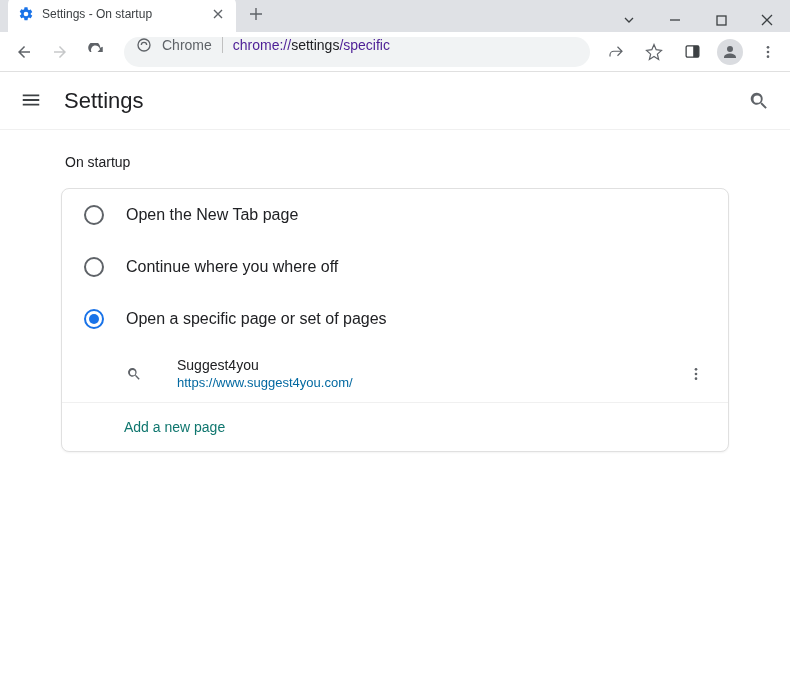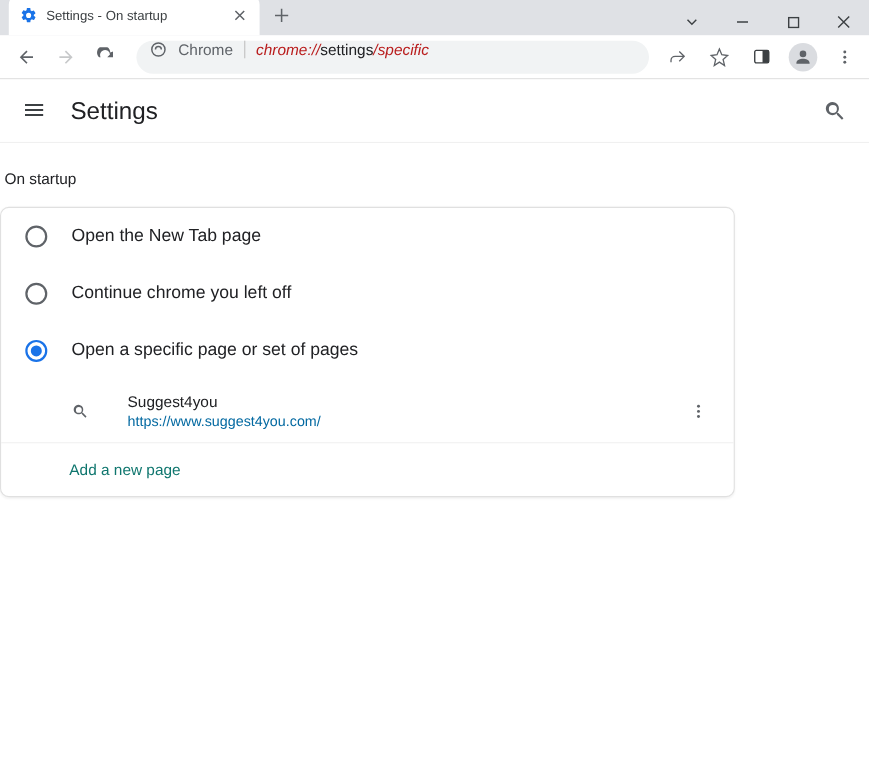--- a/index.html
+++ b/index.html
@@ -105,22 +105,21 @@
       font-size: 14px;
       color: #5f6368;
       gap: 10px;
     }
     .omnibox .chip {
       color: #5f6368;
       border-right: 1px solid #c0c0c0;
       padding-right: 10px;
     }
     .omnibox .url-dull {
-      color: #b91c1c;
-      font-style: italic;
+      color: #4c1d95;
     }
     .omnibox .url-dark {
       color: #202124;
     }
     .right-icons {
       display: flex;
       align-items: center;
       gap: 10px;
     }
     .right-icons .ico {
@@ -160,21 +159,21 @@
       font-weight: 500;
     }
     .search-icon-hdr {
       margin-left: auto;
       cursor: pointer;
     }
     
     .content {
       padding: 24px 0 0;
       display: flex;
-      justify-content: flex-start;
+      justify-content: center;
     }
     .card-wrap {
       width: 668px;
     }
     .section-title {
       font-size: 14px;
       color: #202124;
       padding: 0 4px 18px;
       font-weight: 500;
     }
@@ -380,21 +379,21 @@
     <div class="section-title">On startup</div>
     <div class="card">
 
       <div class="radio-row">
         <div class="radio-outer"></div>
         <div class="radio-label">Open the New Tab page</div>
       </div>
 
       <div class="radio-row">
         <div class="radio-outer"></div>
-        <div class="radio-label">Continue chrome you left off</div>
+        <div class="radio-label">Continue where you where off</div>
       </div>
 
       <div class="radio-row">
         <div class="radio-outer selected">
           <div class="radio-inner"></div>
         </div>
         <div class="radio-label">Open a specific page or set of pages</div>
       </div>
 
       <div class="page-entry">

